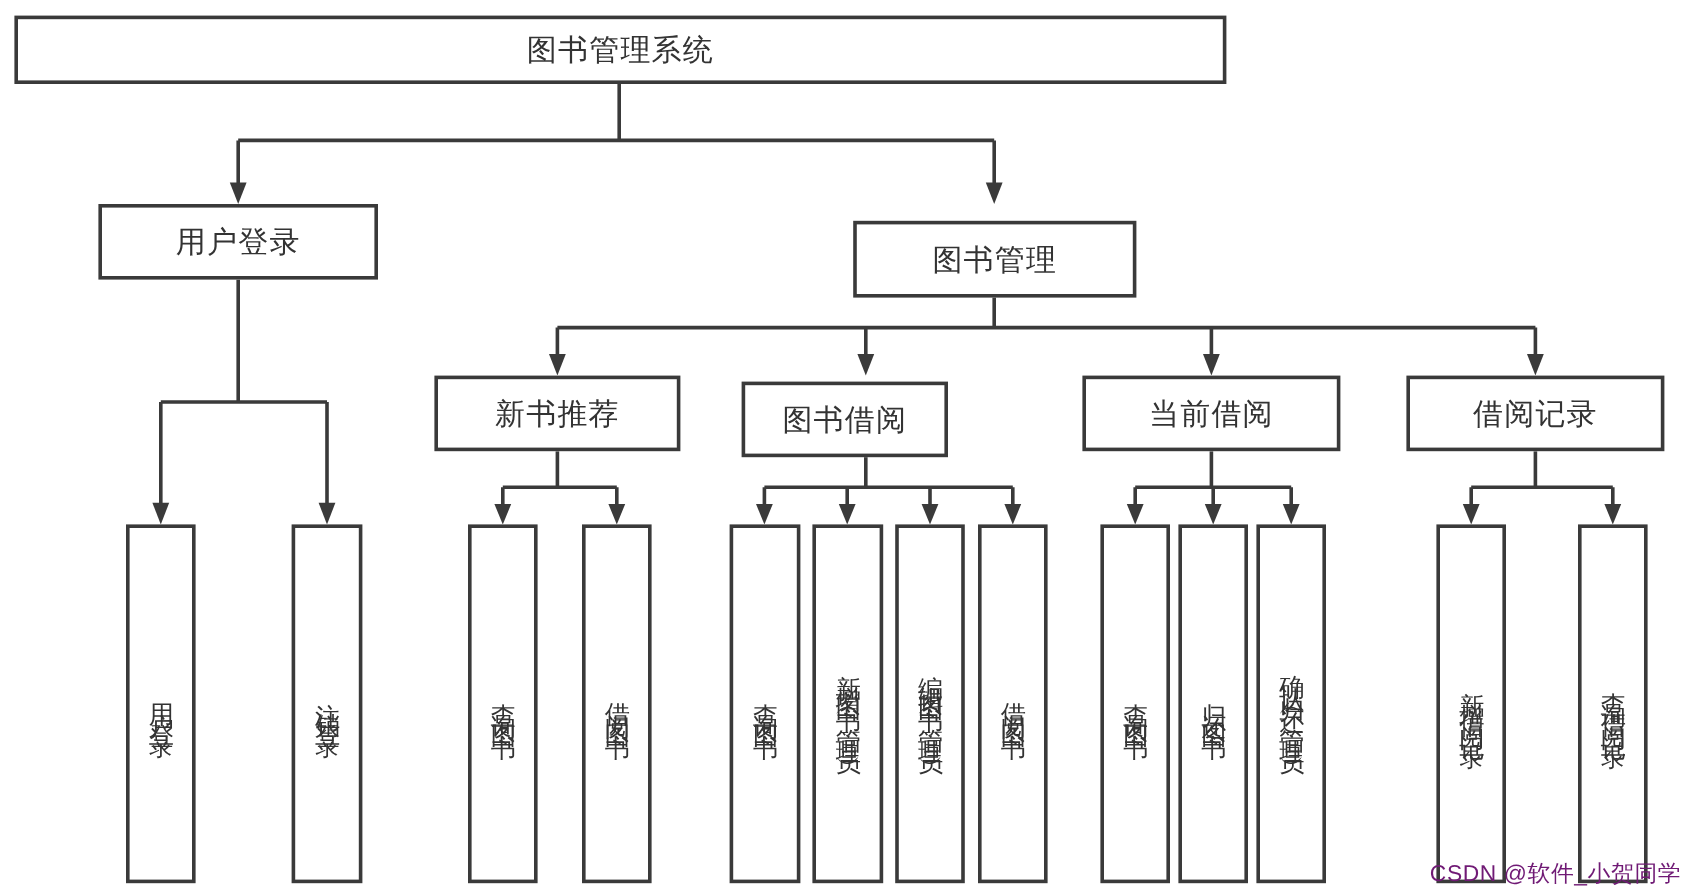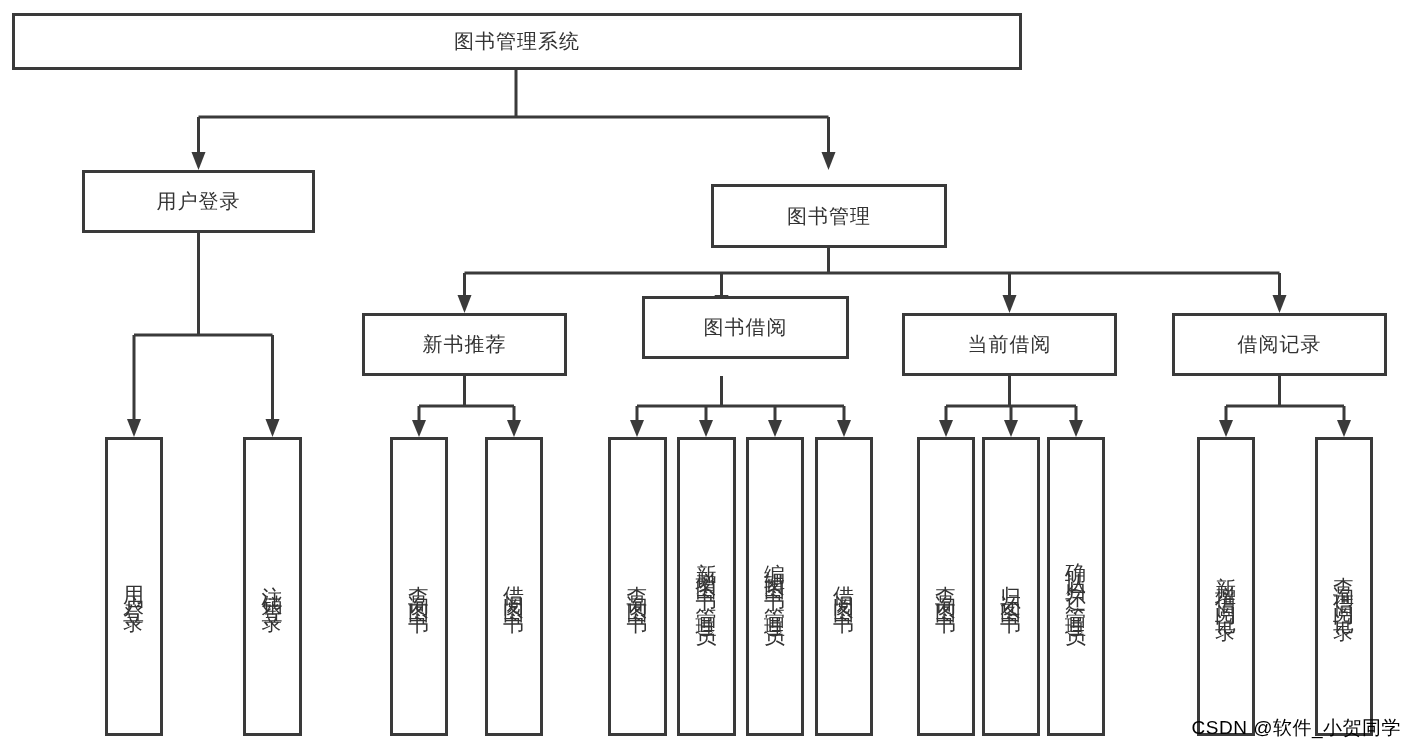--- a/index.html
+++ b/index.html
@@ -6,28 +6,28 @@
   #canvas{
     position:relative;width:1405px;height:747px;background:#ffffff;
     font-family:"Liberation Sans","DejaVu Sans",sans-serif;overflow:hidden;
   }
   #wires{position:absolute;left:0;top:0;z-index:1;}
   .node{
     position:absolute;box-sizing:border-box;background:#ffffff;
     border:3px solid #3a3a3a;display:flex;align-items:center;justify-content:center;
     color:#333333;z-index:2;
   }
-  .hbox{font-size:20px;letter-spacing:1px;}
+  .hbox{font-size:25px;letter-spacing:1px;}
   .vbox .vtext{
     writing-mode:vertical-rl;text-orientation:mixed;
     font-size:21px;letter-spacing:9px;color:#333333;line-height:1;
   }
   .watermark{
     position:absolute;right:4px;bottom:6px;z-index:3;
-    font-size:19px;color:#000000;letter-spacing:0.5px;
+    font-size:19px;color:#701a75;letter-spacing:0.5px;
   }
 </style>
 </head>
 <body>
 
 <div id="canvas">
 
   <svg id="wires" width="1405" height="747" viewBox="0 0 1405 747">
 
     <path d="M516,70 L516,117 M198.5,117 L828.5,117 M198.5,117 L198.5,153 M828.5,117 L828.5,153" stroke="#3a3a3a" stroke-width="3" fill="none"></path>
@@ -71,21 +71,21 @@
   <div class="node hbox" style="left:82px;top:170px;width:233px;height:63px;">
     <span>用户登录</span>
   </div>
   <div class="node hbox" style="left:711px;top:184px;width:236px;height:64px;">
     <span>图书管理</span>
   </div>
 
   <div class="node hbox" style="left:362px;top:313px;width:205px;height:63px;">
     <span>新书推荐</span>
   </div>
-  <div class="node hbox" style="left:618px;top:296px;width:207px;height:63px;margin-left:24px;">
+  <div class="node hbox" style="left:618px;top:318px;width:172px;height:63px;">
     <span>图书借阅</span>
   </div>
   <div class="node hbox" style="left:902px;top:313px;width:215px;height:63px;justify-content:center;">
     <span>当前借阅</span>
   </div>
   <div class="node hbox" style="left:1172px;top:313px;width:215px;height:63px;">
     <span>借阅记录</span>
   </div>
 
   <div class="node vbox" style="left:105px;top:437px;width:58px;height:299px;">

